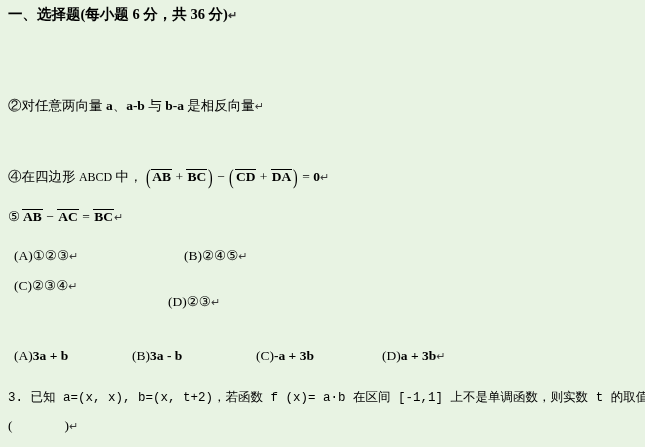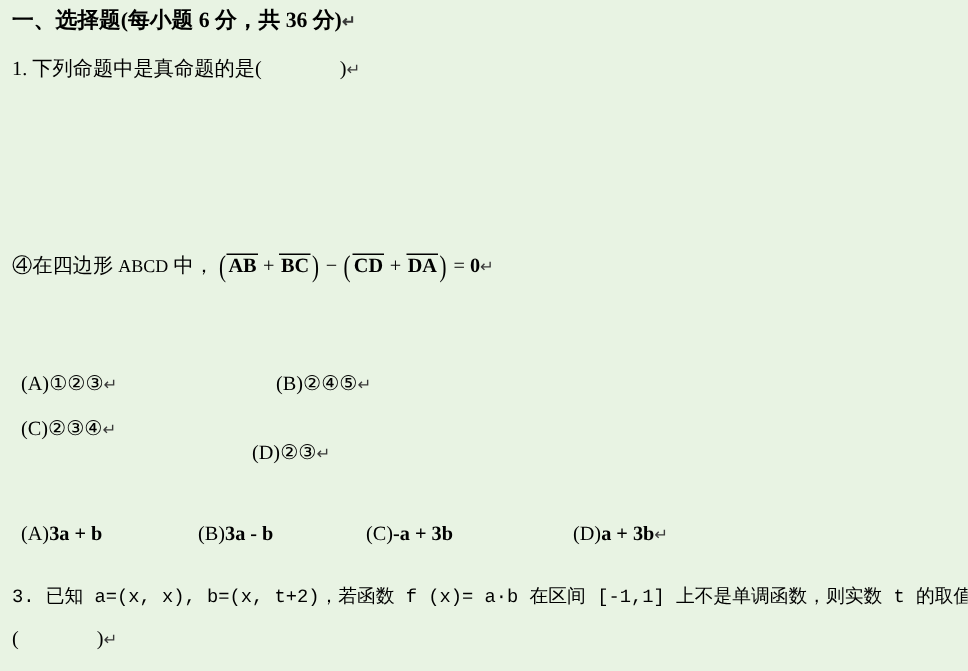--- a/index.html
+++ b/index.html
@@ -71,31 +71,34 @@
 </style>
 </head>
 <body>
 
 <div class="page">
 
   <div class="line heading" style="left:8px; top:6px;">
     <span>一、选择题(每小题 6 分，共 36 分)</span><span class="crlf">↵</span>
   </div>
 
-  <div class="line" style="left:8px; top:38px;">
-    <span>1. 下列命题中是真命题的是(</span><span class="blank"></span><span>)</span><span class="crlf">↵</span>
-  </div>
 
 
+  <div class="line" style="left:8px; top:98px;">
+    <span>②</span><span>对任意两向量 </span><span class="bold">a</span><span>、</span><span class="bold">a-b</span><span> 与 </span><span class="bold">b-a</span><span> 是相反向量</span><span class="crlf">↵</span>
+  </div>
 
 
   <div class="line" style="left:8px; top:168px;">
     <span>④</span><span>在四边形 </span><span class="smallcap">ABCD</span><span> 中，</span><span class="eq" style="margin-left:2px;"><span class="paren-big">(</span><span class="ovl bold">AB</span><span> + </span><span class="ovl bold">BC</span><span class="paren-big">)</span><span> − </span><span class="paren-big">(</span><span class="ovl bold">CD</span><span> + </span><span class="ovl bold">DA</span><span class="paren-big">)</span><span> = <b>0</b></span></span><span class="crlf">↵</span>
   </div>
 
+  <div class="line" style="left:8px; top:208px;">
+    <span>⑤</span><span class="eq" style="margin-left:2px;"><span class="ovl bold">AB</span><span> − </span><span class="ovl bold">AC</span><span> = </span><span class="ovl bold">BC</span></span><span class="crlf">↵</span>
+  </div>
 
   <div class="line" style="left:14px; top:248px;">
     <span>(A)</span><span>①②③</span><span class="crlf">↵</span>
   </div>
   <div class="line" style="left:168px; top:248px;margin-left:16px;">
     <span>(B)</span><span>②④⑤</span><span class="crlf">↵</span>
   </div>
 
   <div class="line" style="left:14px; top:278px;">
     <span>(C)</span><span>②③④</span><span class="crlf">↵</span>
@@ -104,21 +107,21 @@
     <span>(D)</span><span>②③</span><span class="crlf">↵</span>
   </div>
 
 
   <div class="line" style="left:14px; top:348px;">
     <span>(A)</span><span class="bold">3a + b</span>
   </div>
   <div class="line" style="left:132px; top:348px;">
     <span>(B)</span><span class="bold">3a - b</span>
   </div>
-  <div class="line" style="left:244px; top:348px;">
+  <div class="line" style="left:256px; top:348px;">
     <span>(C)</span><span class="bold">-a + 3b</span>
   </div>
   <div class="line" style="left:382px; top:348px;">
     <span>(D)</span><span class="bold">a + 3b</span><span class="crlf">↵</span>
   </div>
 
   <div class="line tt" style="left:8px; top:390px;">
     <span>3. 已知 </span><span>a=(x, x), b=(x, t+2)</span><span>，若函数 </span><span>f (x)= a·b</span><span> 在区间 </span><span>[-1,1]</span><span> 上不是单调函数，则实数 </span><span>t</span><span> 的取值范围是</span>
   </div>
 

